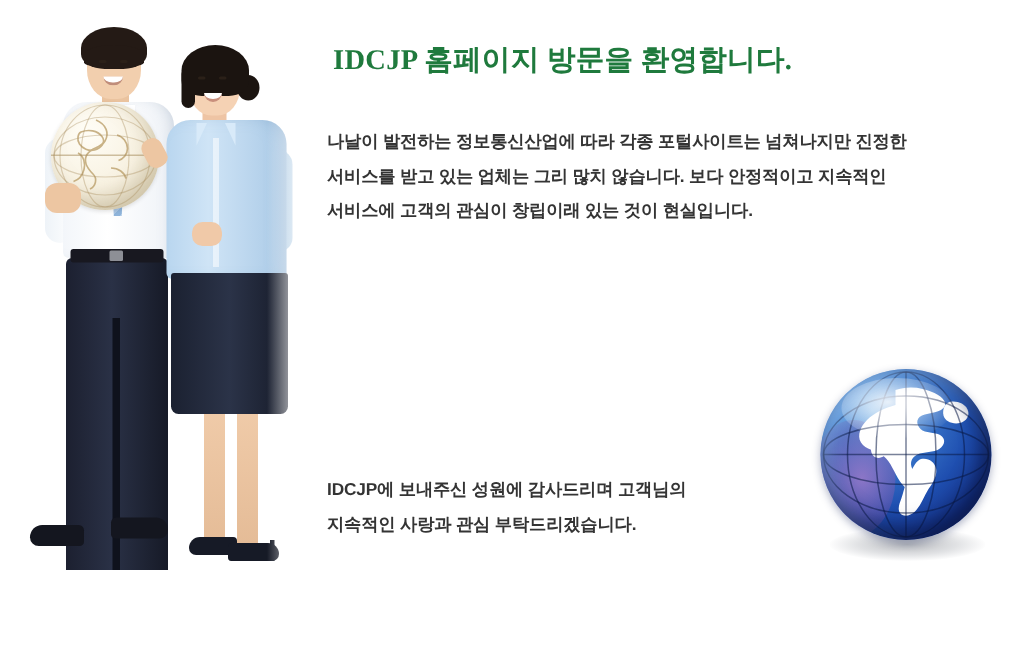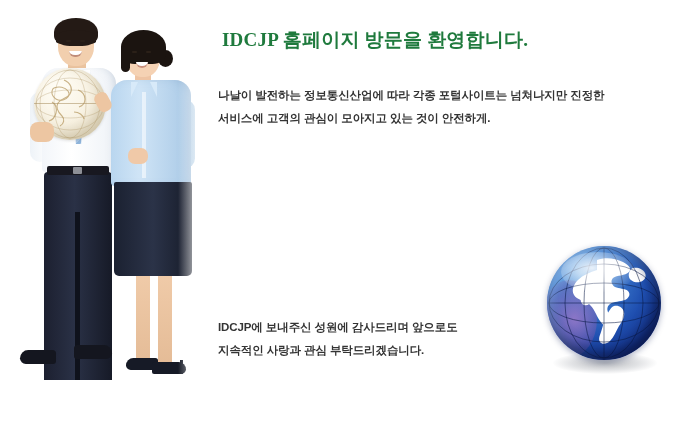--- a/index.html
+++ b/index.html
@@ -450,26 +450,27 @@
     <div class="photo-fade-bottom"></div>
     <span class="sr">두 명의 비즈니스 직원 — 흰 셔츠와 파란 넥타이 차림의 남성이 앤티크 지구본을 들고 있고, 하늘색 셔츠와 남색 치마 차림의 여성이 옆에 서 있음</span>
   </div>
 
   <div class="content">
 
     <div class="headline">IDCJP 홈페이지 방문을 환영합니다.</div>
 
     <div class="body-block" id="para1">
         <p><span>나날이 발전하는 정보통신산업에 따라 각종 포털사이트는 넘쳐나지만 진정한</span></p>
-        <p><span>서비스에 고객의 관심이 모아지고 있는 것이 안전하게.</span></p>
+        <p><span>서비스를 받고 있는 업체는 그리 많치 않습니다. 보다 안정적이고 지속적인</span></p>
+        <p><span>서비스에 고객의 관심이 창립이래 있는 것이 현실입니다.</span></p>
       </div>
     <div class="body-block" id="para3">
       </div>
     <div class="body-block" id="para5">
-        <p><span>IDCJP에 보내주신 성원에 감사드리며 앞으로도</span></p>
+        <p><span>IDCJP에 보내주신 성원에 감사드리며 고객님의</span></p>
         <p><span>지속적인 사랑과 관심 부탁드리겠습니다.</span></p>
       </div>
   </div>
 
   <div class="blue-globe-wrap">
     <div class="globe-shadow"></div>
     <div class="blue-globe">
       <div class="globe-violet"></div>
       <svg width="114" height="114" viewBox="0 0 114 114" style="position:absolute;left:0;top:0" aria-hidden="true">
 

